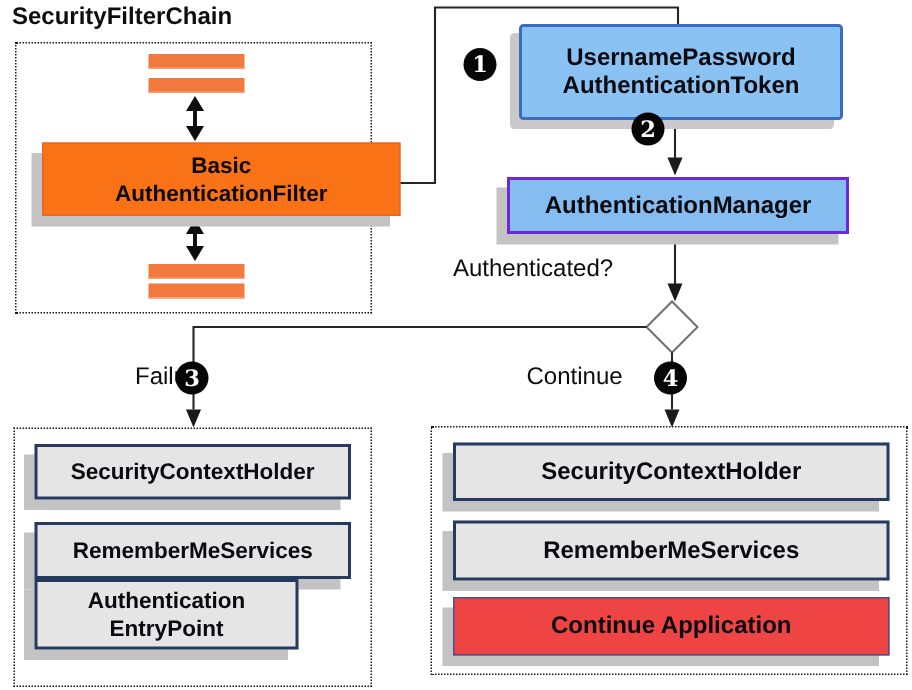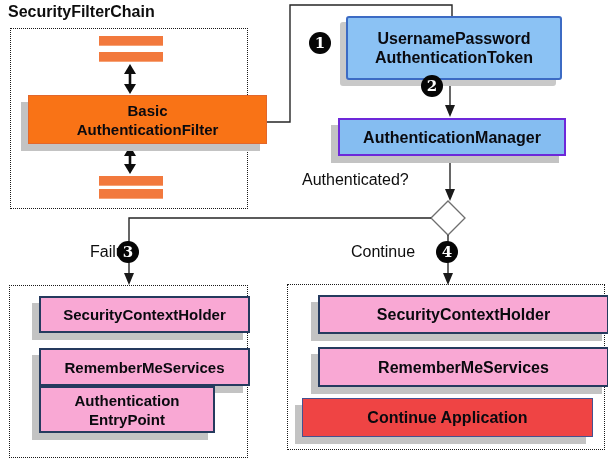--- a/index.html
+++ b/index.html
@@ -77,23 +77,22 @@
     font-size: 16px;
     box-shadow: -6px 6px 0 #c9c9c9;
   }
   .manager-box {
     left: 338px; top: 118px; width: 228px; height: 38px;
     background: #85BDF1;
     border: 2px solid #6d28d9;
     font-size: 16px;
   }
   .blue-sub {
-    background: #f9a8d4;
+    background: #e5e5e5;
     border: 2px solid #253A5E;
-    margin-left: 16px;
   }
   .gray-sub {
     background: #ef4444;
     border: 1px solid #46518F;
   }
   .f-sch { left: 23px; top: 296px; width: 211px; height: 37px; }
   .f-rms { left: 23px; top: 348px; width: 211px; height: 38px; }
   .f-aep { left: 23px; top: 386px; width: 176px; height: 47px; }
   .s-sch { left: 302px; top: 295px; width: 291px; height: 39px; font-size: 16px; }
   .s-rms { left: 302px; top: 347px; width: 291px; height: 40px; font-size: 16px; }

